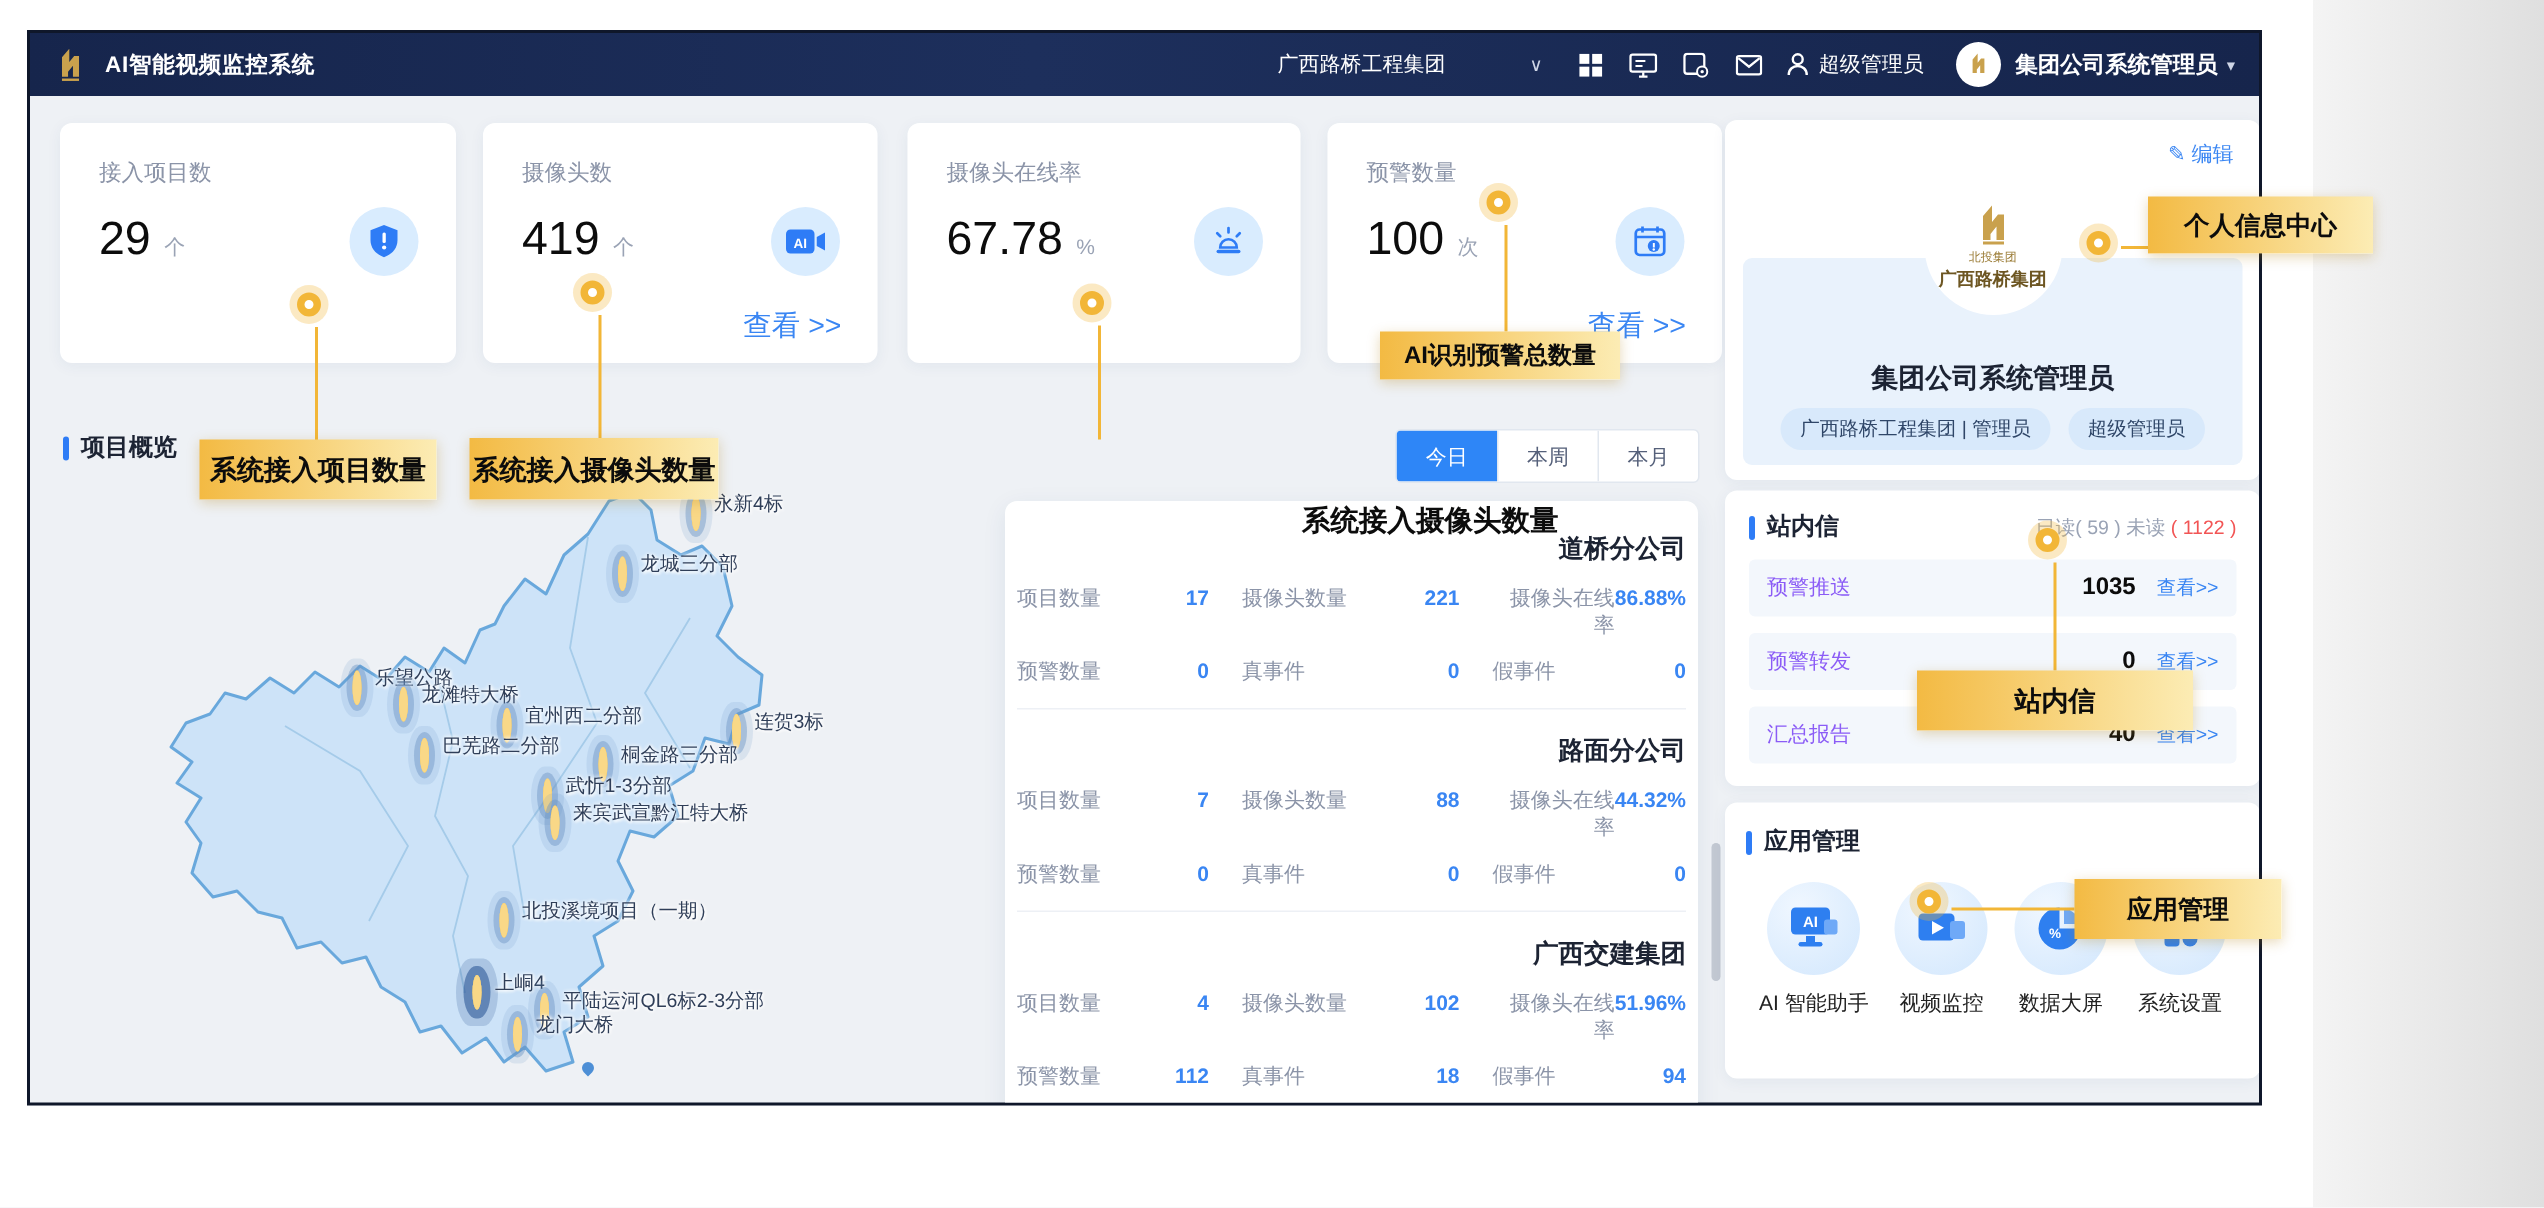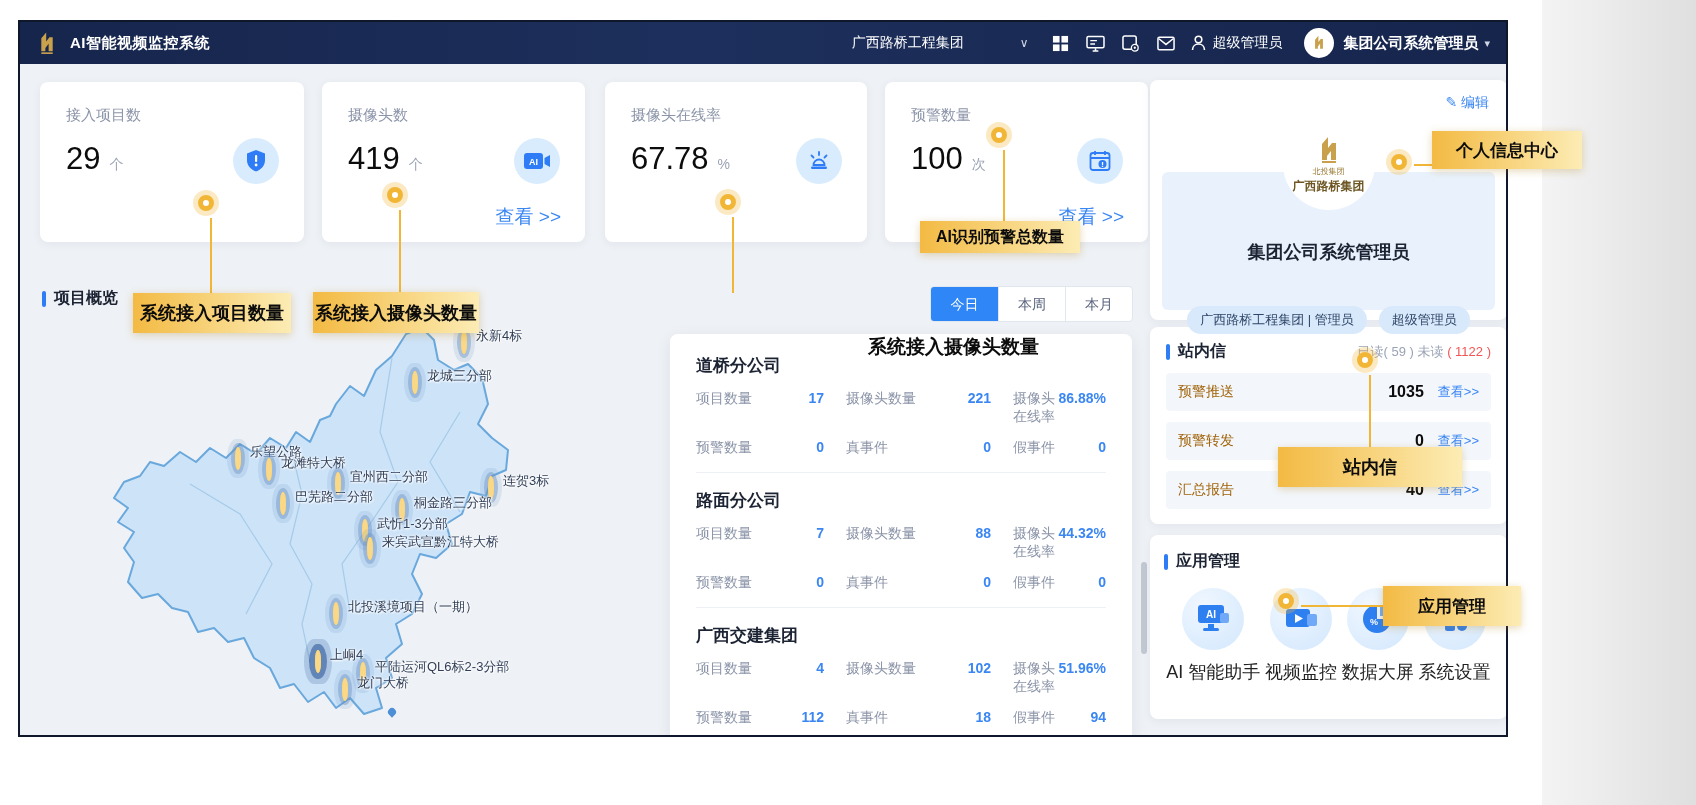--- a/index.html
+++ b/index.html
@@ -56,21 +56,21 @@
     transform:rotate(-45deg); }
   
   .tabs { position:absolute; left:910px; top:264px; display:flex; background:#fff;
     border:1px solid #e1e7ef; border-radius:4px; overflow:hidden; }
   .tab { width:67px; height:34px; line-height:34px; text-align:center; font-size:14px; color:#55607a;
     border-left:1px solid #e1e7ef; cursor:pointer; }
   .tab:first-child { border-left:none; }
   .tab.active { background:#2e86f7; color:#fff; }
   
   .companies { position:absolute; left:650px; top:312px; width:462px; height:412px; background:#fff;
-    border-radius:8px; box-shadow:0 4px 16px rgba(30,60,120,.08); padding:4px 26px; }
+    border-radius:8px; box-shadow:0 4px 16px rgba(30,60,120,.08); padding:4px 8px;text-align:right; }
   .company { padding:16px 0 15px; border-bottom:1px solid #edf0f5; }
   .company:last-child { border-bottom:none; }
   .co-name { font-size:17px; font-weight:bold; color:#1c2333; }
   .co-row { display:flex; margin-top:13px; }
   .co-cell { display:flex; justify-content:space-between; }
   .co-c1 { width:128px; }
   .co-c2 { width:145px; margin-left:22px; }
   .co-c3 { flex:1; margin-left:22px; }
   .co-label { color:#8b94a8; font-size:14px; }
   .co-val { color:#3a86f3; font-weight:bold; font-size:14px; }
@@ -83,42 +83,42 @@
   .pc-blue { position:absolute; left:12px; right:12px; top:92px; bottom:10px; background:#e9f2fc;
     border-radius:6px; }
   .pc-circle { position:absolute; left:50%; top:38px; transform:translateX(-50%); width:92px; height:92px;
     border-radius:50%; background:#fff; display:flex; flex-direction:column; align-items:center;
     justify-content:center; z-index:2; }
   .pc-logo-top { font-size:8px; color:#9a7b35; margin-top:2px; }
   .pc-logo-bottom { font-size:12px; font-weight:bold; color:#6d5622; margin-top:1px; }
   .pc-name { position:absolute; left:0; top:160px; width:100%; text-align:center; font-size:18px;
     font-weight:bold; color:#1c2333; z-index:2; }
   .pc-tags { position:absolute; left:0; top:192px; width:100%; display:flex; justify-content:center;
-    gap:12px; z-index:2;margin-top:34px; }
+    gap:12px; z-index:2; }
   .tag { background:#d8e9fb; color:#2f4668; font-size:13px; padding:5px 13px; border-radius:14px; }
   
   .msgs { position:absolute; left:1130px; top:305px; width:357px; height:197px; background:#fff;
     border-radius:8px; box-shadow:0 2px 10px rgba(30,60,120,.06); padding:14px 16px; }
   .msg-head { display:flex; align-items:center; }
   .msg-counts { margin-left:auto; font-size:13px; color:#9aa3b5; }
   .msg-counts .red { color:#f25555; }
   .msg-row { display:flex; align-items:center; background:#f3f7fc; border-radius:4px; height:38px;
     margin-top:11px; padding:0 12px; cursor:pointer; }
-  .msg-label { font-size:14px; color:#a16207; }
+  .msg-label { font-size:14px; color:#8b5cf6; }
   .msg-val { margin-left:auto; font-size:16px; font-weight:600; color:#0c0c0c; }
   .msg-link { color:#3a86f3; font-size:13px; margin-left:14px; }
   
   .apps { position:absolute; left:1130px; top:513px; width:357px; height:184px; background:#fff;
     border-radius:8px; box-shadow:0 2px 10px rgba(30,60,120,.06); padding:16px 14px; }
   .app-grid { display:flex; justify-content:space-around; margin-top:16px; }
   .app { text-align:center; cursor:pointer; }
   .app-ic { width:62px; height:62px; border-radius:50%; margin:0 auto;
     background:radial-gradient(circle at 35% 28%, #f0f7ff, #d2e7fd); display:flex; align-items:center;
     justify-content:center; }
-  .app-label { margin-top:10px; font-size:18px; color:#222; }
+  .app-label { margin-top:10px; font-size:14px; color:#222; }
   
   .ann-layer { position:absolute; left:0; top:0; width:1696px; height:805px; pointer-events:none; z-index:50; }
   .callout { position:absolute; background:linear-gradient(90deg,#f3ba43,#fcecb4); color:#0c0c0c;
     font-weight:bold; font-size:17px; display:flex; align-items:center; justify-content:center;
     box-shadow:0 2px 8px rgba(180,130,20,.3); }
   .ring { position:absolute; width:16px; height:16px; border:5px solid #f2b637; border-radius:50%;
     background:#fff; box-shadow:0 0 0 5px rgba(242,182,55,.3); }
   .aline { position:absolute; background:#f2b637; }
   .panel-note { position:absolute; font-weight:bold; font-size:19px; color:#0c0c0c; }
 </style>

